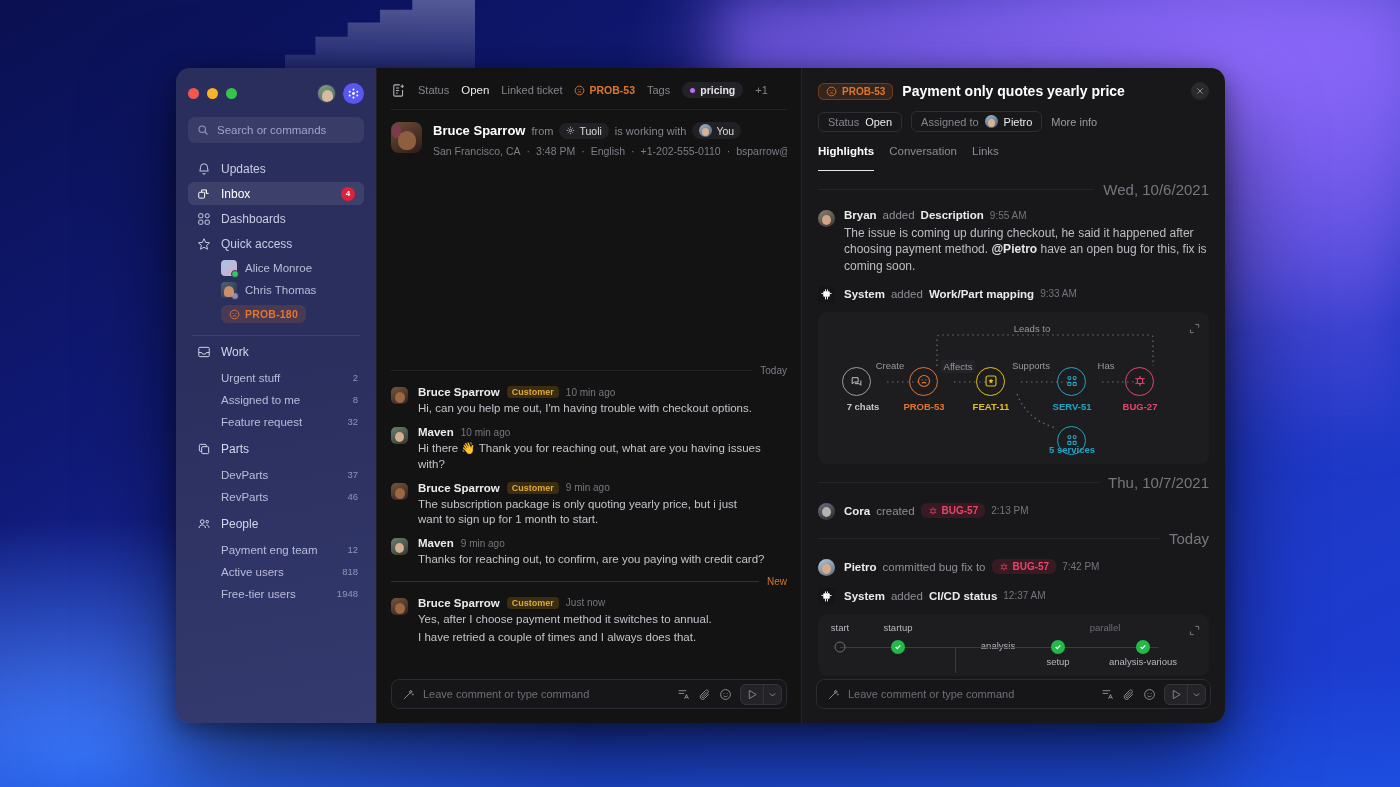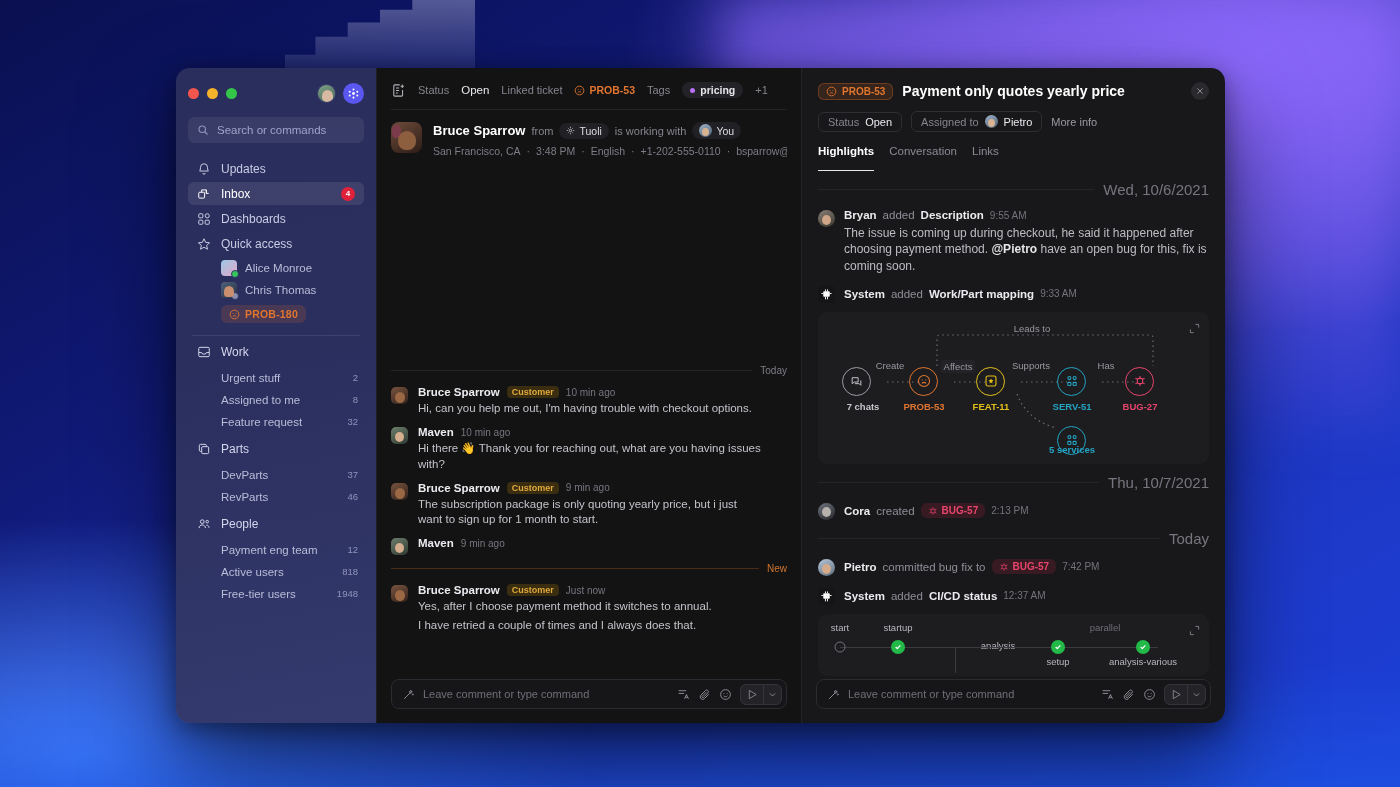--- a/index.html
+++ b/index.html
@@ -455,20 +455,21 @@
         </div>
       </div>
 
       <div class="msg">
         <span class="m-av maven"></span>
         <div>
           <div class="m-head">
             <span class="m-name">Maven</span>
             <span class="m-time">9 min ago</span>
           </div>
+          <div class="m-body">Thanks for reaching out, to confirm, are you paying with credit card?</div>
         </div>
       </div>
 
       <div class="daymark new">
         <span class="ln"></span>
           <span class="tx">New</span>
       </div>
 
       <div class="msg">
         <span class="m-av bruce"></span>

